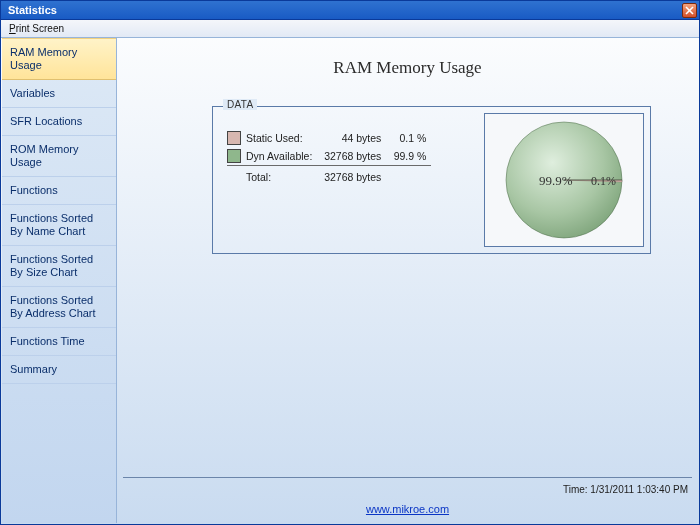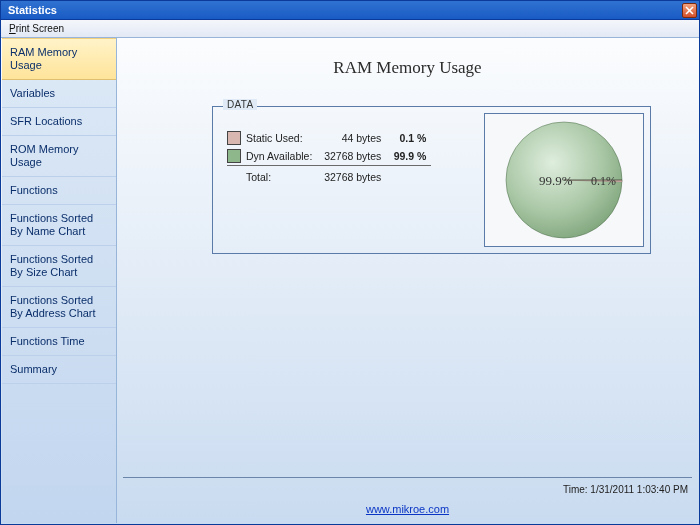--- a/index.html
+++ b/index.html
@@ -139,21 +139,21 @@
     width: 14px;
     height: 14px;
     border: 1px solid #444;
     box-sizing: border-box;
   }
   .data-left tr.total-row td {
     border-top: 1px solid #6a6a6a;
     padding-top: 5px;
   }
   .val-col   { text-align: right; min-width: 64px; }
-  .pct-col   { text-align: right; min-width: 40px; font-weight: bold; }
+  .pct-col   { text-align: right; min-width: 40px; }
   .pie-panel {
     width: 160px;
     margin: 6px 6px 6px 0;
     border: 1px solid #5a7aa8;
     background: #f6f8fa;
     position: relative;
     box-sizing: border-box;
     overflow: hidden;
   }
   .pie-panel svg {

